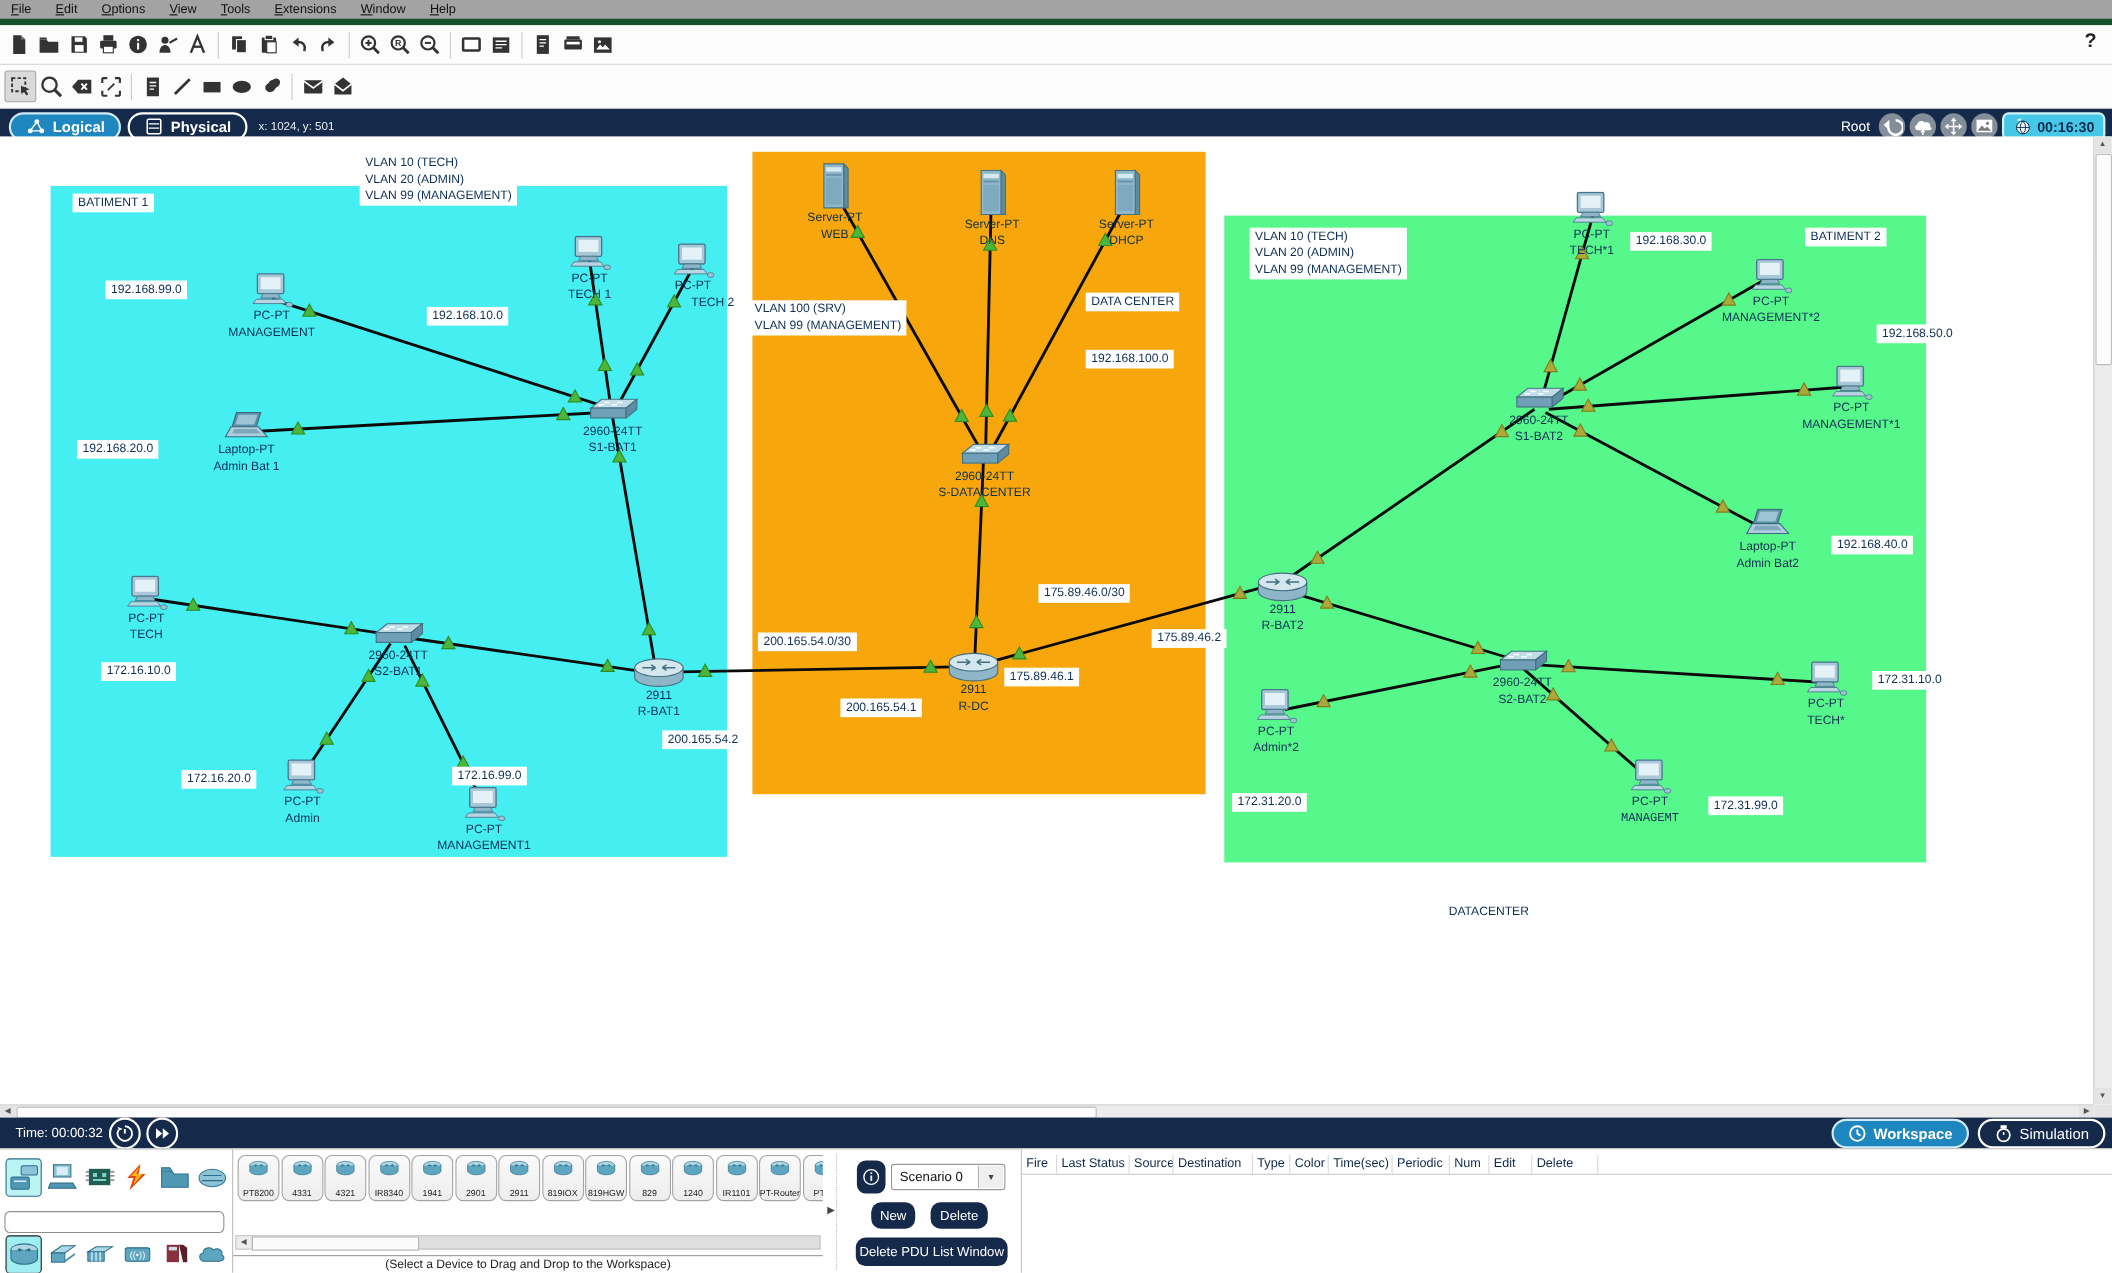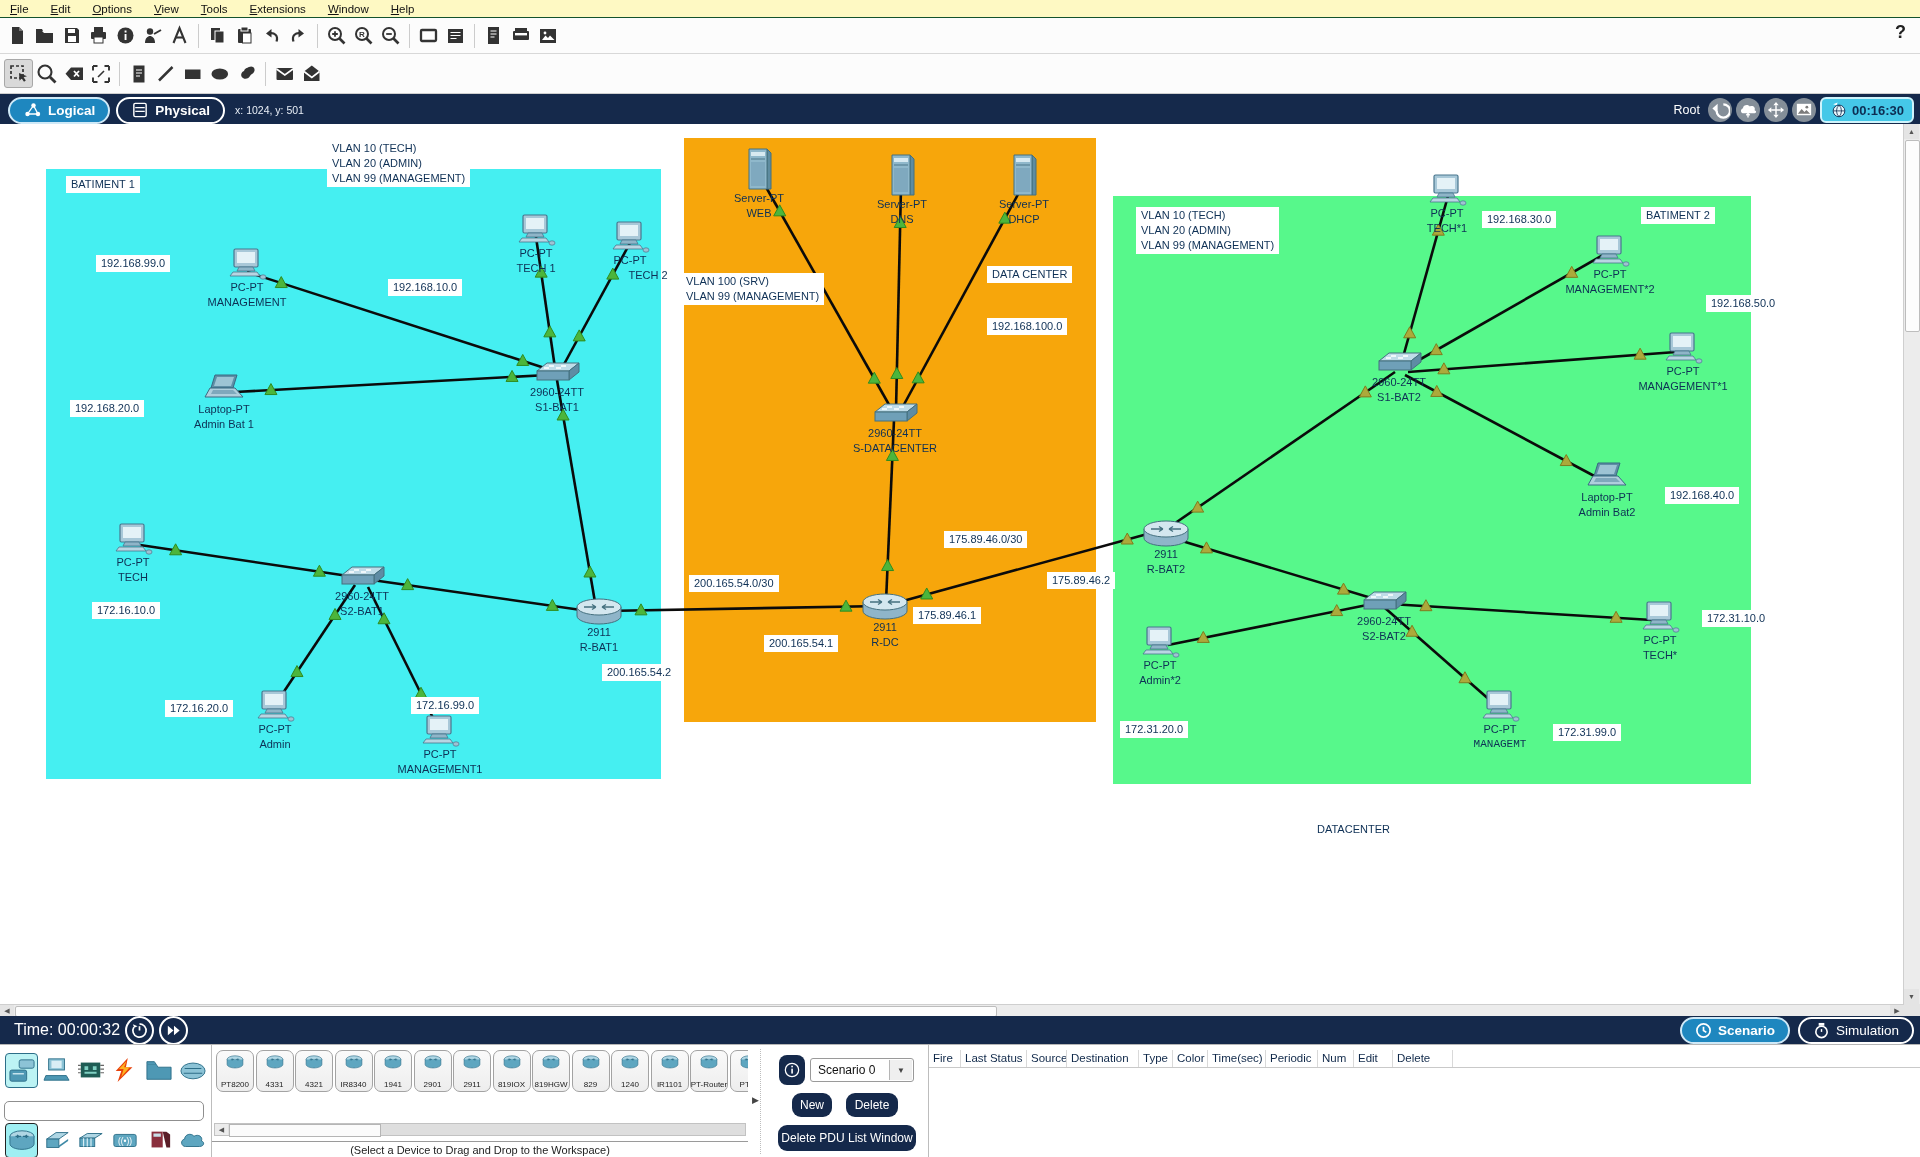--- a/index.html
+++ b/index.html
@@ -1,19 +1,19 @@
 <!DOCTYPE html>
 <html><head>
 <meta charset="utf-8">
 <style>
   html,body{margin:0;padding:0}
   body{width:1920px;height:1157px;overflow:hidden;background:#fff;
        font-family:"Liberation Sans",sans-serif;-webkit-font-smoothing:antialiased;position:relative}
   
-  #menubar{height:17px;background:#fef9c3;border-bottom:1px solid #14532d;display:flex;gap:22px;
+  #menubar{height:17px;background:#a3a3a3;border-bottom:6px solid #14532d;display:flex;gap:22px;
            align-items:center;padding:0 10px;font-size:11.5px;color:#111}
   .menu-item{cursor:default}
   
   #toolbar1{height:35px;background:#fcfcfc;border-bottom:1px solid #d8d8d8;display:flex;align-items:center;padding:0 4px;position:relative}
   #toolbar2{height:39px;background:#fcfcfc;border-bottom:1px solid #cfcfcf;display:flex;align-items:center;padding:0 4px}
   .tbtn{width:27px;height:27px;display:flex;align-items:center;justify-content:center;border-radius:3px}
   .tbtn.pressed{background:#d9d9d9;border:1px solid #a8a8a8}
   .tb-sep{width:1px;height:24px;background:#cccccc;margin:0 5px}
   #help-q{position:absolute;right:14px;top:4px;font-size:18px;font-weight:bold;color:#222}
   
@@ -38,21 +38,21 @@
   
   #vscroll{position:absolute;right:0;top:0;width:16px;height:880px;background:#ececec;border-left:1px solid #cfcfcf;z-index:6}
   #vscroll .sbtn{position:absolute;left:0;width:15px;height:15px;font-size:7px;color:#555;text-align:center;line-height:15px;background:#e4e4e4}
   #vthumb{position:absolute;left:1px;top:16px;width:13px;height:190px;background:#fdfdfd;border:1px solid #bdbdbd;border-radius:2px}
   #hscroll{position:absolute;left:0;top:1004px;width:1904px;height:12px;background:#ececec;border-top:1px solid #cfcfcf}
   #hscroll .sbtn{position:absolute;top:0;width:14px;height:11px;font-size:7px;color:#555;text-align:center;line-height:11px;background:#e4e4e4}
   #hthumb{position:absolute;left:15px;top:1px;width:980px;height:9px;background:#fdfdfd;border:1px solid #bdbdbd;border-radius:2px}
   #scroll-corner{position:absolute;left:1904px;top:1004px;width:16px;height:12px;background:#e4e4e4}
   
   #timebar{position:absolute;left:0;top:1016px;width:1920px;height:28px;background:#15294B;color:#fff;display:flex;align-items:center}
-  #time-label{font-size:16px;margin-left:14px}
+  #time-label{font-size:12px;margin-left:14px}
   .circlebtn{width:25px;height:25px;border-radius:50%;border:2px solid #fff;display:flex;align-items:center;justify-content:center;margin-left:5px;background:#15294B}
   #timebar-right{position:absolute;right:6px;display:flex;gap:8px;align-items:center}
   
   #bottompanel{position:absolute;left:0;top:1044px;width:1920px;height:113px;background:#fff;border-top:1px solid #b5b5b5}
   .pal-cat{position:absolute;width:31px;height:33px;display:flex;align-items:center;justify-content:center;border-radius:4px}
   .pal-cat.sel1{background:#BCF3F4;border:1px solid #2C6E88}
   .pal-cat.sel2{background:#9FEFF2;border:1.5px solid #222}
   #device-filter{position:absolute;left:4px;top:56px;width:200px;height:20px;border:1px solid #8f8f8f;border-radius:5px;font-size:11px;padding:0 4px;box-sizing:border-box}
   #pal-divider{position:absolute;left:211px;top:0;width:1px;height:113px;background:#bdbdbd}
   #models-clip{position:absolute;left:212px;top:0;width:536px;height:113px;overflow:hidden}
@@ -691,21 +691,21 @@
       <svg width="17" height="17" viewBox="0 0 18 18">
         <path d="M3 4l6 5-6 5zM9.5 4l6 5-6 5z" fill="#fff"></path>
       </svg>
     </span>
   <div id="timebar-right">
     <span class="pill active" style="margin:0">
       <svg width="17" height="17" viewBox="0 0 18 18">
           <circle cx="9" cy="9" r="7" stroke="#fff" stroke-width="1.8" fill="none"></circle>
           <path d="M9 5v4l3 2" stroke="#fff" stroke-width="1.8" fill="none"></path>
         </svg>
-      <span>Scenario</span>
+      <span>Workspace</span>
     </span>
     <span class="pill" style="margin:0;font-weight:normal">
       <svg width="17" height="17" viewBox="0 0 18 18">
           <rect x="6" y="1" width="6" height="3" fill="#fff"></rect>
           <circle cx="9" cy="10.5" r="6" stroke="#fff" stroke-width="1.7" fill="none"></circle>
           <path d="M9 7.5v3" stroke="#fff" stroke-width="1.5"></path>
         </svg>
       <span>Simulation</span>
     </span>
   </div>

